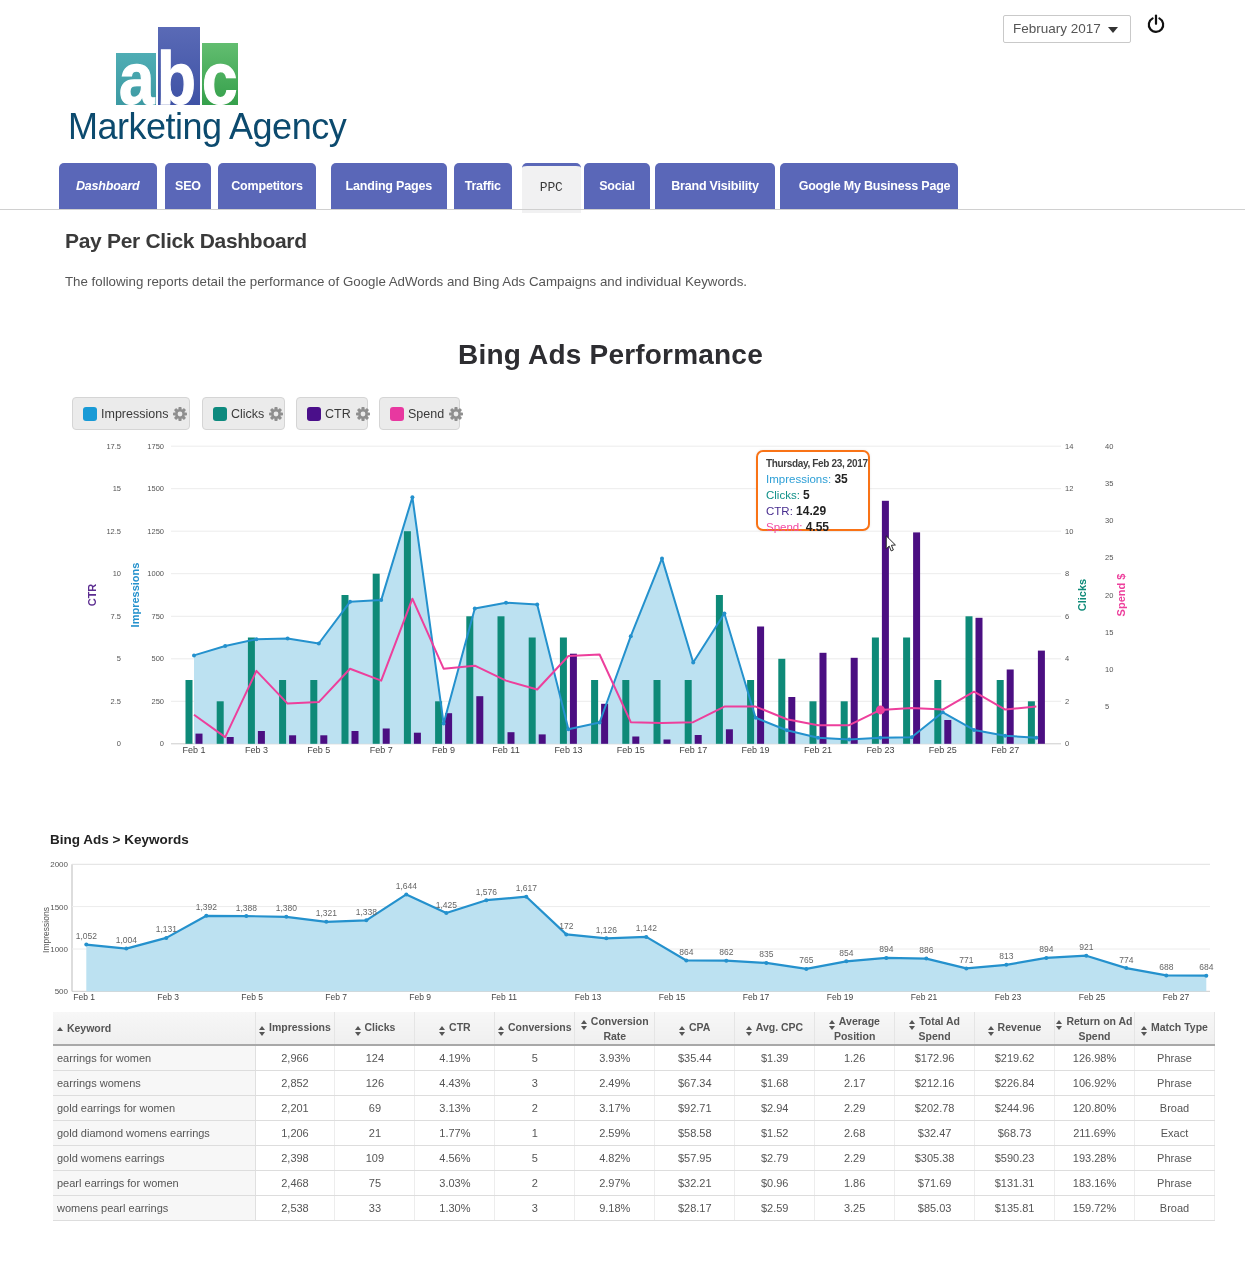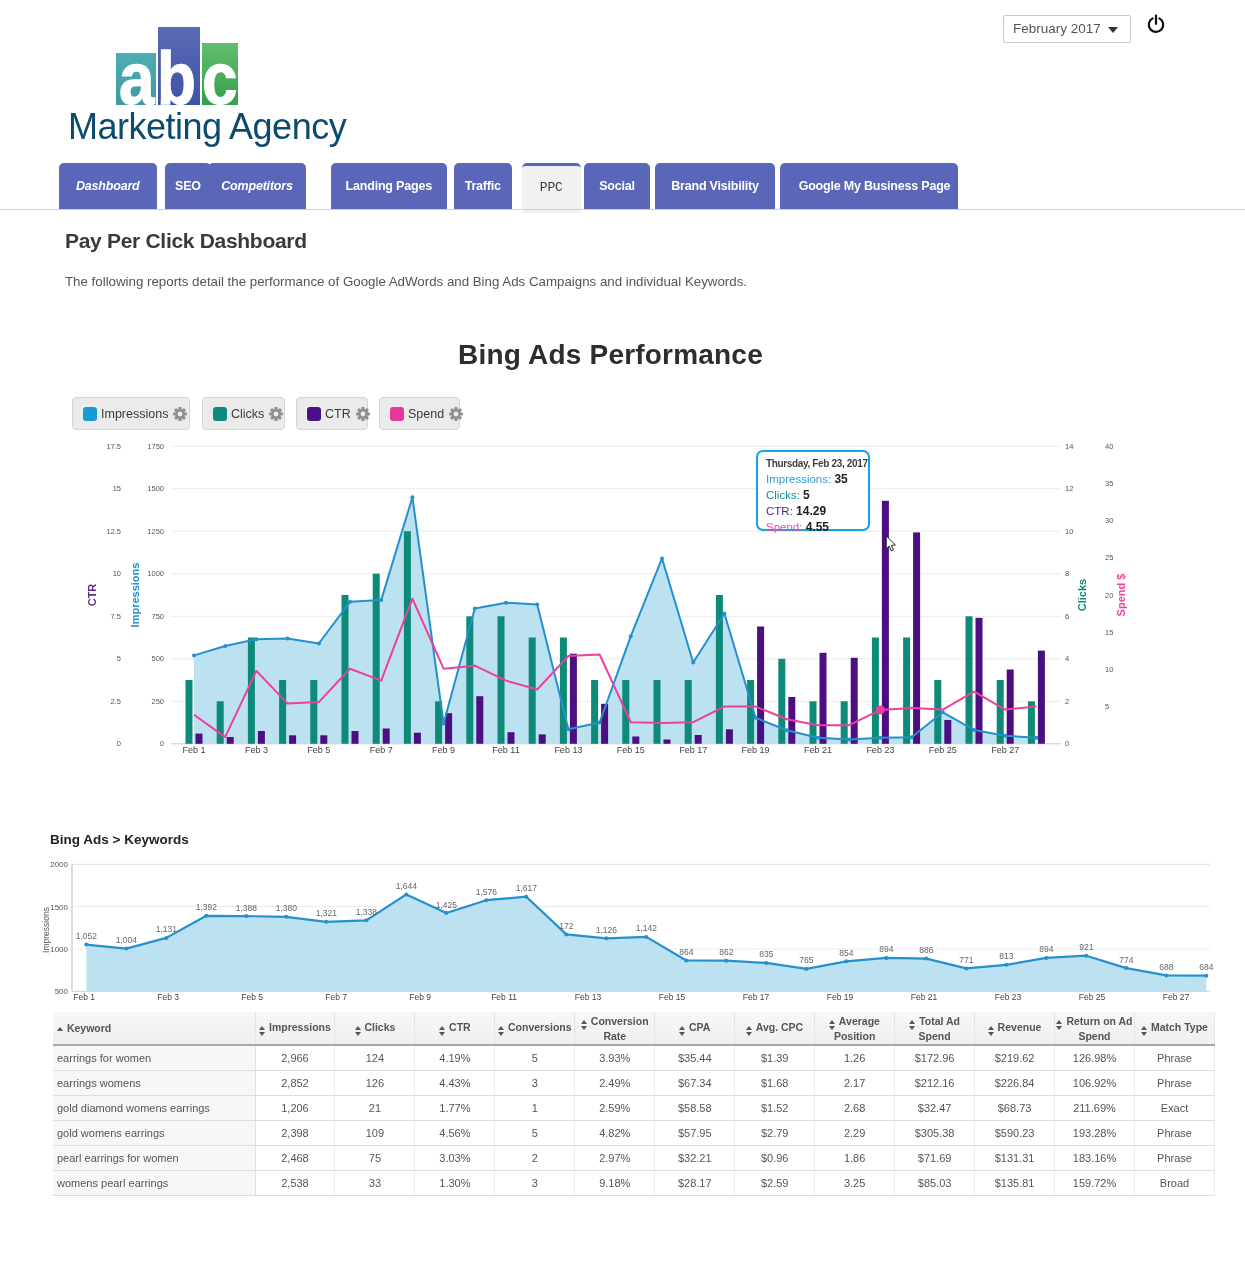--- a/index.html
+++ b/index.html
@@ -26,21 +26,21 @@
 #intro { position:absolute; left:65px; top:274px; font-size:13.3px; color:#555; }
 #ctitle { position:absolute; left:0; top:339px; width:1221px; text-align:center; font-size:28px; font-weight:bold; color:#2d2d31; letter-spacing:0.2px; }
 
 .lbtn { position:absolute; top:397px; height:33px; background:#ebebeb; border:1px solid #d5d5d5; border-radius:4px; display:flex; align-items:center; padding:0 3px 0 10px; }
 .lsq { width:14px; height:14px; border-radius:3px; margin-right:4px; flex:none; }
 .ltxt { font-size:12.5px; color:#3a3a3a; margin-right:4px; }
 
 #chart1 { position:absolute; left:0; top:0; }
 
 
-#tip { position:absolute; left:756px; top:450px; width:114px; height:81px; background:#fff; border:2px solid #0ea5e9; border-radius:7px; padding:6px 0 0 8px; box-shadow:0 0 3px rgba(0,0,0,0.08); }
+#tip { position:absolute; left:756px; top:450px; width:114px; height:81px; background:#fff; border:2px solid #f97316; border-radius:7px; padding:6px 0 0 8px; box-shadow:0 0 3px rgba(0,0,0,0.08); }
 #tip .tt { font-size:10px; font-weight:bold; color:#3f3f3f; margin-bottom:2px; white-space:nowrap; letter-spacing:-0.35px; }
 #tip .tr { font-size:11.5px; line-height:16px; }
 #tip .tr b { color:#222; font-size:12px; }
 
 
 #kwh { position:absolute; left:50px; top:832px; font-size:13.5px; font-weight:bold; color:#222; }
 #chart2 { position:absolute; left:0; top:0; }
 
 
 .kt { position:absolute; left:53px; top:1012px; width:1162px; border-collapse:collapse; table-layout:fixed; font-size:11px; color:#555; }
@@ -63,21 +63,21 @@
   <span class="ltr" style="left:202px; top:41px;">c</span>
   <div id="magency">Marketing Agency</div>
   <div id="dd">February 2017<span class="arr"></span></div>
   <svg id="pwr" width="20" height="20" viewBox="0 0 20 20">
     <path d="M 6.6 4.4 A 7.2 7.2 0 1 0 13.4 4.4" fill="none" stroke="#111" stroke-width="2.2" stroke-linecap="round"></path>
     <line x1="10" y1="1.6" x2="10" y2="9.8" stroke="#111" stroke-width="2.2" stroke-linecap="round"></line>
   </svg>
   <div id="tabs">
       <div class="tab" style="left:58.5px;width:98.5px;font-style:italic;">Dashboard</div>
       <div class="tab" style="left:165px;width:46px;">SEO</div>
-      <div class="tab" style="left:208px;width:98px;font-style:italic;">Competitors</div>
+      <div class="tab" style="left:218px;width:98px;">Competitors</div>
       <div class="tab" style="left:331px;width:115.5px;">Landing Pages</div>
       <div class="tab" style="left:453.5px;width:58.5px;">Traffic</div>
       <div class="tab active" style="left:522px;width:58.5px;">PPC</div>
       <div class="tab" style="left:584px;width:66px;">Social</div>
       <div class="tab" style="left:655px;width:120px;">Brand Visibility</div>
       <div class="tab" style="left:779.5px;width:178px;padding-left:12px;">Google My Business Page</div>
     </div>
   <div id="tabline"></div>
   <h1>Pay Per Click Dashboard</h1>
   <div id="intro">The following reports detail the performance of Google AdWords and Bing Ads Campaigns and individual Keywords.</div>
@@ -481,20 +481,35 @@
           <td>2.49%</td>
           <td>$67.34</td>
           <td>$1.68</td>
           <td>2.17</td>
           <td>$212.16</td>
           <td>$226.84</td>
           <td>106.92%</td>
           <td>Phrase</td>
         </tr>
 <tr>
+          <td class="kw">gold earrings for women</td>
+          <td>2,201</td>
+          <td>69</td>
+          <td>3.13%</td>
+          <td>2</td>
+          <td>3.17%</td>
+          <td>$92.71</td>
+          <td>$2.94</td>
+          <td>2.29</td>
+          <td>$202.78</td>
+          <td>$244.96</td>
+          <td>120.80%</td>
+          <td>Broad</td>
+        </tr>
+<tr>
           <td class="kw">gold diamond womens earrings</td>
           <td>1,206</td>
           <td>21</td>
           <td>1.77%</td>
           <td>1</td>
           <td>2.59%</td>
           <td>$58.58</td>
           <td>$1.52</td>
           <td>2.68</td>
           <td>$32.47</td>

